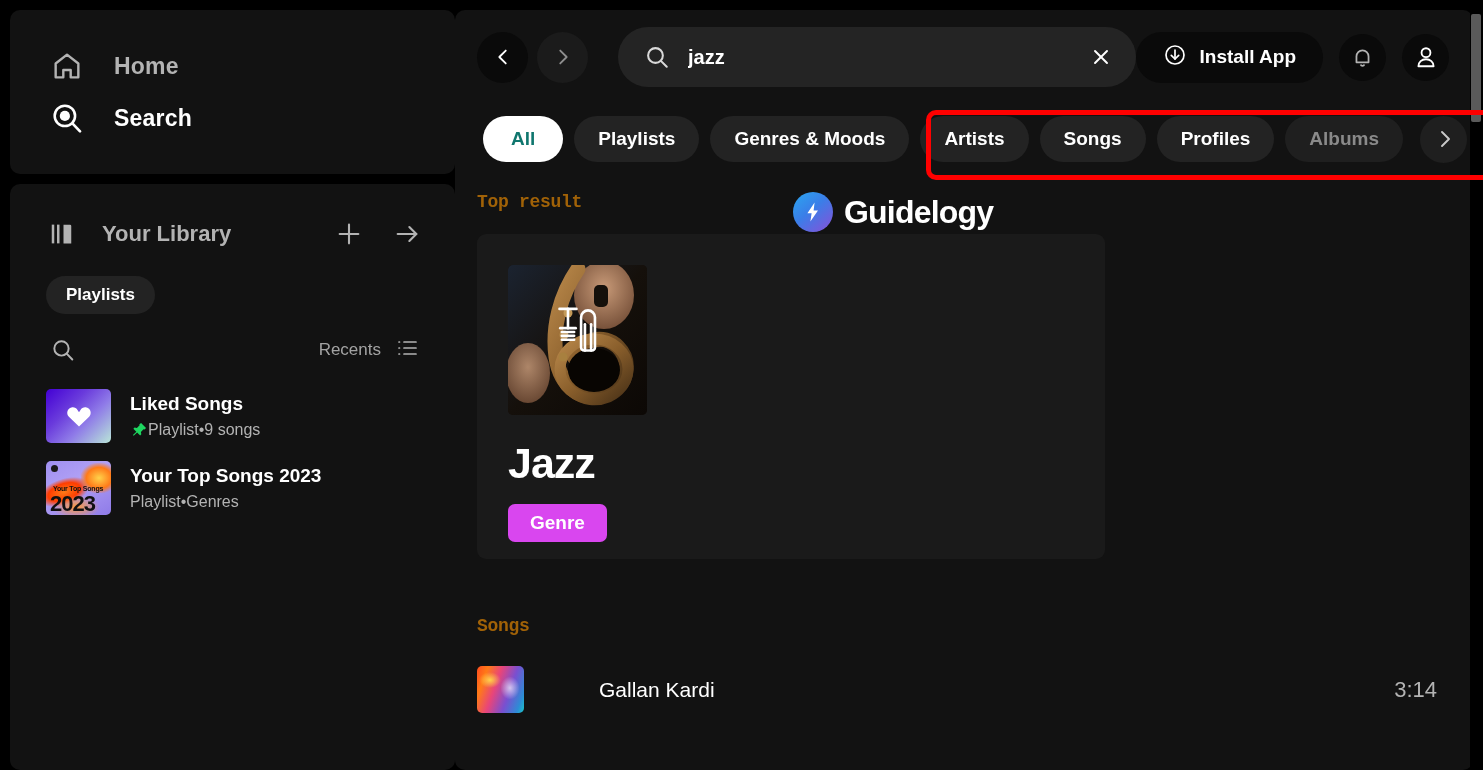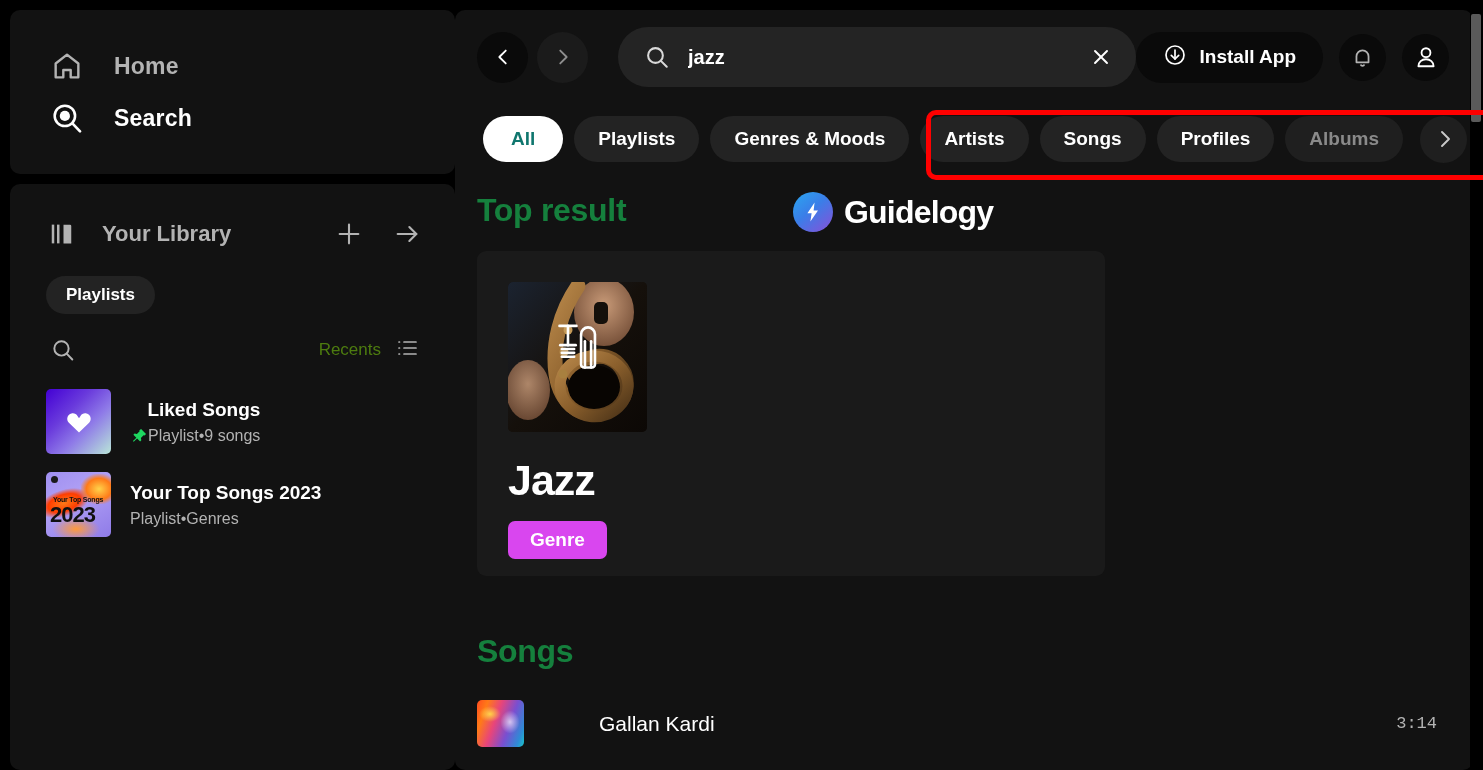--- a/index.html
+++ b/index.html
@@ -51,28 +51,28 @@
     padding: 9px 20px; font-size: 17px; font-weight: 600; cursor: pointer;
     white-space: nowrap;
   }
 
   .lib-tools {
     display: flex; align-items: center; justify-content: space-between;
     padding: 22px 36px 10px 40px;
   }
   .lib-search-ico { cursor: pointer; color: #b3b3b3; display: flex; }
   .lib-sort { display: flex; align-items: center; gap: 14px; cursor: pointer; }
-  .lib-sort-label { font-size: 17px; color: #4d7c0f; font-weight: 400; }
-
-  .lib-list { padding: 6px 0 0 0; text-align: right; }
+  .lib-sort-label { font-size: 17px; color: #a3a3a3; font-weight: 400; }
+
+  .lib-list { padding: 6px 0 0 0; }
   .lib-item {
     display: flex; align-items: center; gap: 19px;
     padding: 9px 16px 9px 36px; cursor: pointer; border-radius: 6px;
   }
-  .lib-art { width: 65px; height: 65px; border-radius: 5px; flex: 0 0 65px; position: relative; overflow: hidden; }
+  .lib-art { width: 65px; height: 54px; border-radius: 5px; flex: 0 0 65px; position: relative; overflow: hidden; }
   .art-liked {
     background: linear-gradient(135deg, #4300d4 0%, #6a3bdc 35%, #8f7be8 62%, #b9e6d8 100%);
     display: flex; align-items: center; justify-content: center;
   }
   .art-2023 {
     background: linear-gradient(150deg, #9f8ff0 0%, #b0a0f5 40%, #8f7be8 100%);
   }
   .art-2023 .swirl1 {
     position: absolute; left: -8px; top: 18px; width: 52px; height: 26px;
     background: radial-gradient(ellipse at center, #ff7a18 0%, #ff3d00 45%, rgba(255,61,0,0) 72%);
@@ -162,21 +162,21 @@
   }
   .chip.active { background: #fff; color: #0f766e; padding: 0 28px; }
   .chip.faded { color: #8a8a8a; background: #1f1f1f; }
   .chip-scroll {
     width: 47px; height: 47px; border-radius: 50%; background: #1f1f1f;
     display: flex; align-items: center; justify-content: center; cursor: pointer;
     color: #b3b3b3; flex: 0 0 47px; margin-left: 6px;
   }
 
   .content { padding: 18px 0 0 22px; position: relative; }
-  .sec-title { font-size: 32px; font-weight: 700; color: #15803d; letter-spacing: -.3px; }
+  .sec-title { font-size: 18px; font-weight: 700; color: #a16207; letter-spacing: -.3px; font-family: Liberation Mono, monospace; }
 
   .watermark {
     position: absolute; left: 338px; top: 18px;
     display: flex; align-items: center; gap: 11px;
   }
   .wm-logo {
     width: 40px; height: 40px; border-radius: 50%;
     background: linear-gradient(140deg, #2aa7f0 0%, #3a7ee8 45%, #8a4fd8 100%);
     display: flex; align-items: center; justify-content: center;
   }
@@ -203,21 +203,21 @@
   .song-row { display: flex; align-items: center; margin-top: 30px; padding-right: 36px; gap: 27px; }
   .song-art {
     width: 47px; height: 47px; border-radius: 5px; flex: 0 0 47px; position: relative; overflow: hidden;
     background: linear-gradient(110deg, #ff4b1f 0%, #ff7a18 18%, #e8457a 40%, #7a4fd0 65%, #2e8bd6 88%, #19c6c6 100%);
   }
   .song-art .sa1 { position:absolute; left:2px; top:6px; width:22px; height:16px;
     background: radial-gradient(ellipse at center, #ffd24a 0%, rgba(255,210,74,0) 70%); }
   .song-art .sa2 { position:absolute; right:4px; top:10px; width:20px; height:24px;
     background: radial-gradient(ellipse at center, #ffffffaa 0%, rgba(255,255,255,0) 68%); }
   .song-name { font-size: 21px; font-weight: 500; color: #fff; margin-left: 48px; }
-  .song-dur { margin-left: auto; font-size: 17px; color: #b3b3b3; font-family: Liberation Mono, monospace; }
+  .song-dur { margin-left: auto; font-size: 22px; color: #b3b3b3; }
 
   
   .annot {
     position: absolute; left: 471px; top: 110px; width: 948px; height: 70px;
     border: 5px solid #ff0000; border-radius: 10px; pointer-events: none; z-index: 40;
   }
   
   .scroll-track {
     position: absolute; right: 0; top: 0; width: 13px; height: 770px; background: #000; z-index: 30;
   }

